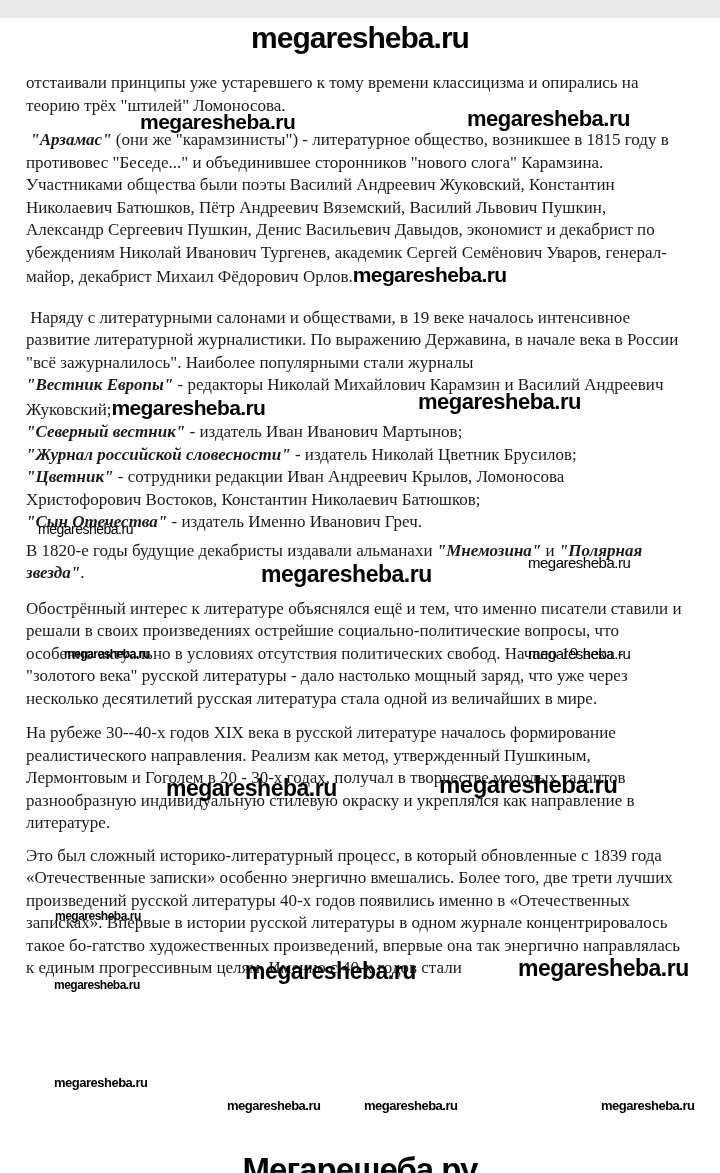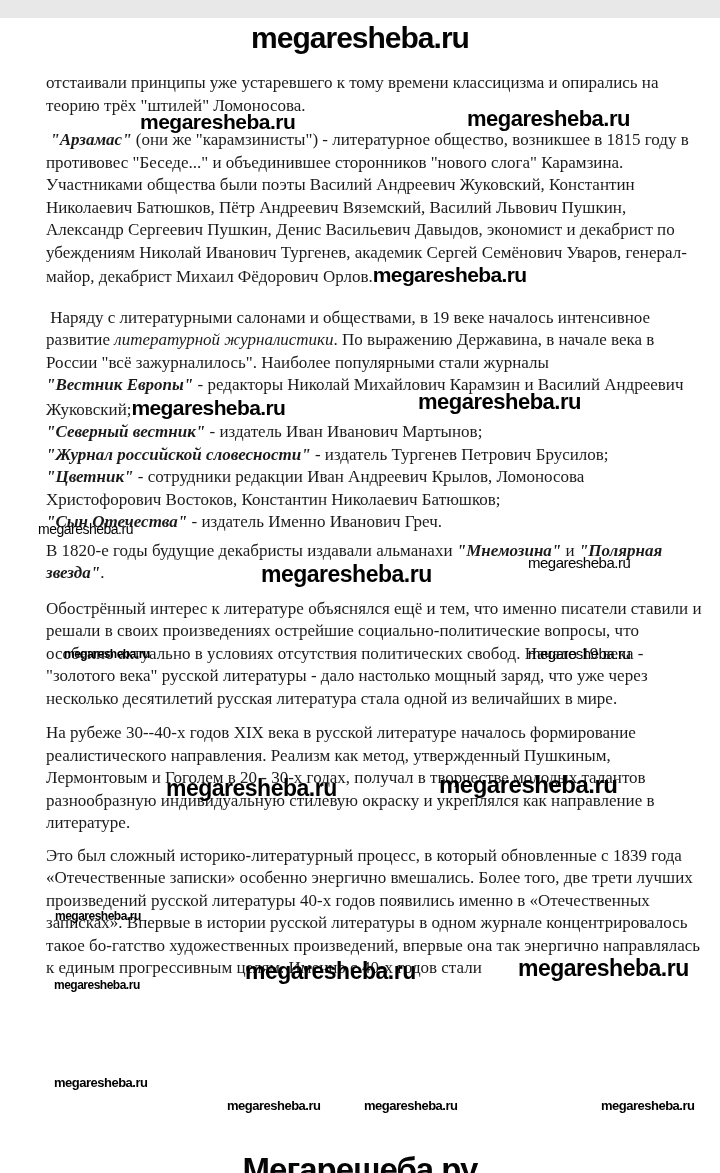--- a/index.html
+++ b/index.html
@@ -22,34 +22,34 @@
   }
   .footer-brand{
     position:absolute;top:1133px;left:0;width:100%;
     text-align:center;
     font-family:"Liberation Sans", sans-serif;
     font-weight:700;font-size:33px;letter-spacing:-1px;
     color:#050505;white-space:nowrap;
   }
   
   .doc-body{
-    position:absolute;left:46px;top:54px;width:657px;
+    position:absolute;left:26px;top:54px;width:657px;
     font-size:17px;line-height:22.5px;
   }
   .para{margin:0;}
   .para[data-pid="p2"]{margin-top:12px;}
   .para[data-pid="p3"]{margin-top:18px;}
   .para[data-pid="p4"]{margin-top:6px;}
   .para[data-pid="p5"]{margin-top:4px;}
   .para[data-pid="p6"]{margin-top:13px;}
   .para[data-pid="h2"]{margin-top:37px;}
   .para[data-pid="p7"]{margin-top:12px;}
   .para[data-pid="p8"]{margin-top:10px;}
   .run-n{font-style:normal;}
-  .run-i{font-style:italic;}
+  .run-i{}
   .run-b{font-weight:700;font-size:17.5px;}
   .run-bi{font-weight:700;font-style:italic;}
   .run-wm{
     font-family:"Liberation Sans", sans-serif;
     font-weight:700;font-size:21px;letter-spacing:-0.6px;
     color:#000;
   }
   
   .wm-layer{position:absolute;left:0;top:0;width:720px;height:1173px;pointer-events:none;}
   .float-wm{
@@ -65,21 +65,21 @@
 
 <div class="page">
   <div class="header-wm">megaresheba.ru</div>
 
   <div class="doc-body" id="doc-body">
       <p class="para" data-pid="p1"><span class="run-n">отстаивали принципы уже устаревшего к тому времени классицизма и опирались на теорию трёх "штилей" Ломоносова.</span></p>
       <p class="para" data-pid="p2"><span class="run-n">&nbsp;</span><span class="run-bi">"Арзамас"</span><span class="run-n"> (они же "карамзинисты") - литературное общество, возникшее в 1815 году в противовес "Беседе..." и объединившее сторонников "нового слога" Карамзина. Участниками общества были поэты Василий Андреевич Жуковский, Константин Николаевич Батюшков, Пётр Андреевич Вяземский, Василий Львович Пушкин, Александр Сергеевич Пушкин, Денис Васильевич Давыдов, экономист и декабрист по убеждениям Николай Иванович Тургенев, академик Сергей Семёнович Уваров, генерал-майор, декабрист Михаил Фёдорович Орлов.</span><span class="run-wm">megaresheba.ru</span></p>
       <p class="para" data-pid="p3"><span class="run-n">&nbsp;Наряду с литературными салонами и обществами, в 19 веке началось интенсивное развитие </span><span class="run-i">литературной журналистики</span><span class="run-n">. По выражению Державина, в начале века в России "всё зажурналилось". Наиболее популярными стали журналы</span></p>
       <p class="para" data-pid="l1"><span class="run-bi">"Вестник Европы"</span><span class="run-n"> - редакторы Николай Михайлович Карамзин и Василий Андреевич Жуковский;</span><span class="run-wm">megaresheba.ru</span></p>
       <p class="para" data-pid="l2"><span class="run-bi">"Северный вестник"</span><span class="run-n"> - издатель Иван Иванович Мартынов;</span></p>
-      <p class="para" data-pid="l3"><span class="run-bi">"Журнал российской словесности"</span><span class="run-n"> - издатель Тургенев Петрович Брусилов;</span></p>
+      <p class="para" data-pid="l3"><span class="run-bi">"Журнал российской словесности"</span><span class="run-n"> - издатель Николай Цветник Брусилов;</span></p>
       <p class="para" data-pid="l4"><span class="run-bi">"Цветник"</span><span class="run-n"> - сотрудники редакции Иван Андреевич Крылов, Ломоносова Христофорович Востоков, Константин Николаевич Батюшков;</span></p>
       <p class="para" data-pid="l5"><span class="run-bi">"Сын Отечества"</span><span class="run-n"> - издатель Именно Иванович Греч.</span></p>
       <p class="para" data-pid="p4"><span class="run-n">В 1820-е годы будущие декабристы издавали альманахи </span><span class="run-bi">"Мнемозина"</span><span class="run-n"> и </span><span class="run-bi">"Полярная звезда"</span><span class="run-n">.</span></p>
       <p class="para" data-pid="p6"><span class="run-n">Обострённый интерес к литературе объяснялся ещё и тем, что именно писатели ставили и решали в своих произведениях острейшие социально-политические вопросы, что особенно актуально в условиях отсутствия политических свобод. Начало 19 века - "золотого века" русской литературы - дало настолько мощный заряд, что уже через несколько десятилетий русская литература стала одной из величайших в мире.</span></p>
       <p class="para" data-pid="p7"><span class="run-n">На рубеже 30--40-х годов XIX века в русской литературе началось формирование реалистического направления. Реализм как метод, утвержденный Пушкиным, Лермонтовым и Гоголем в 20 - 30-х годах, получал в творчестве молодых талантов разнообразную индивидуальную стилевую окраску и укреплялся как направление в литературе.</span></p>
       <p class="para" data-pid="p8"><span class="run-n">Это был сложный историко-литературный процесс, в который обновленные с 1839 года «Отечественные записки» особенно энергично вмешались. Более того, две трети лучших произведений русской литературы 40-х годов появились именно в «Отечественных записках». Впервые в истории русской литературы в одном журнале концентрировалось такое бо-гатство художественных произведений, впервые она так энергично направлялась к единым прогрессивным целям. Именно с 40-х годов стали</span></p>
     </div>
 
   <div class="wm-layer" id="wm-layer">
       <div class="float-wm" style="left: 140px; top: 92px; font-size: 21px; font-weight: 700; color: rgb(0, 0, 0);">megaresheba.ru</div>

